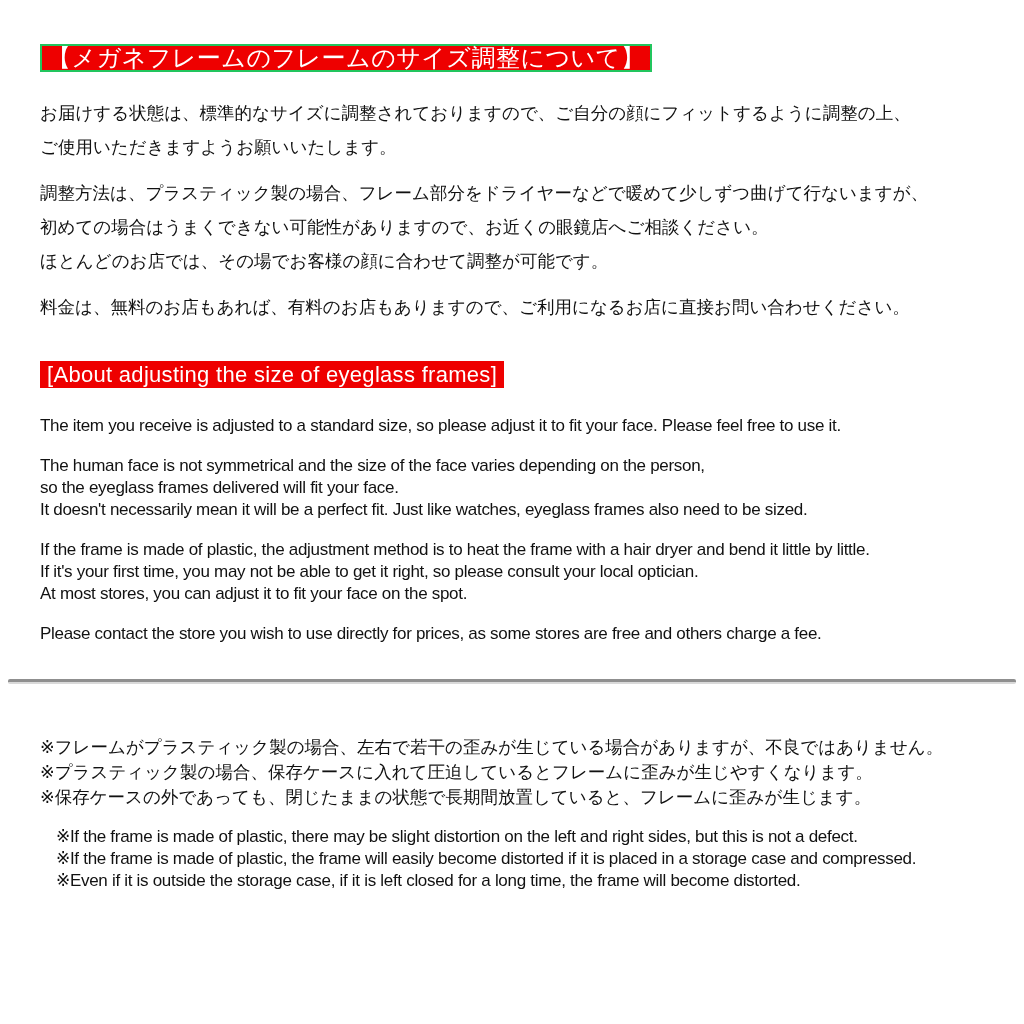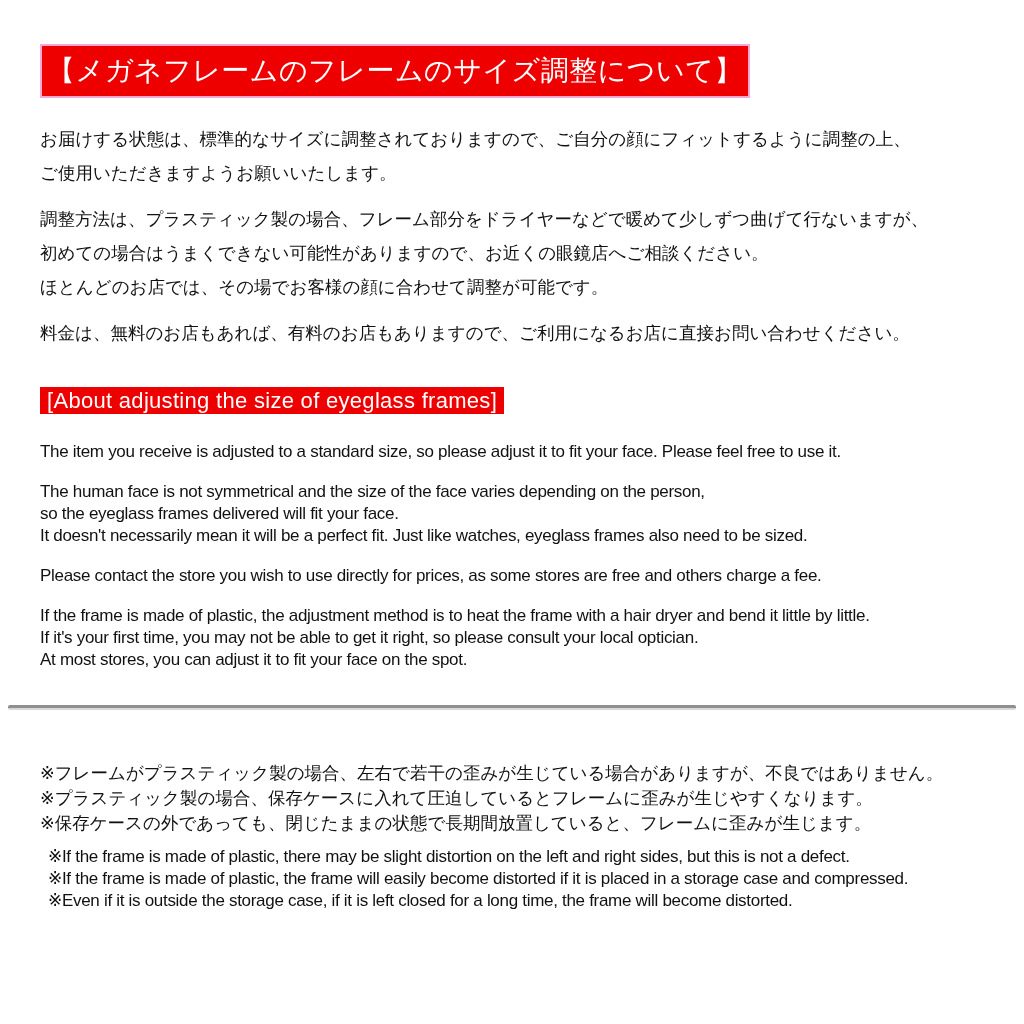--- a/index.html
+++ b/index.html
@@ -22,24 +22,24 @@
   }
   
   .banner {
     display: inline-block;
     margin: 0;
     background: #ee0000;
     color: #ffffff;
     font-weight: normal;
   }
   .banner-jp {
-    border: 2px solid #f9a8d4;
-    font-size: 28px;
+    border: 2px solid #22c55e;
+    font-size: 24px;
     line-height: 24px;
-    padding: 13px 5px;
+    padding: 0 5px;
     letter-spacing: 0.5px;
   }
   .banner-en {
     font-size: 22px;
     line-height: 25px;
     padding: 1px 7px;
     letter-spacing: 0.3px;
   }
   
   .jp-para {
@@ -69,21 +69,21 @@
     background: #8f8f8f;
     border-bottom: 2px solid #d9d9d9;
     border-radius: 2px;
     margin: 34px -30px 0 -32px;
   }
   .sec-dist-jp { margin-top: 51px; }
   .sec-dist-jp .banner { margin-bottom: 16px; }
   .sec-dist-jp .notes { margin: 0; font-size: 17.5px; line-height: 25px; }
   .sec-dist-en { margin-top: 10px; }
   .sec-dist-en .banner { margin-bottom: 18px; }
-  .sec-dist-en .notes { margin: 8px; font-size: 17px; line-height: 22px; letter-spacing: -0.3px; }
+  .sec-dist-en .notes { margin: 16px; font-size: 17px; line-height: 22px; letter-spacing: -0.3px; }
 </style>
 </head>
 <body>
 
 <div class="page">
 
   <section class="sec-size-jp">
     <h2 class="banner banner-jp">【メガネフレームのフレームのサイズ調整について】</h2>
     <p class="jp-para">お届けする状態は、標準的なサイズに調整されておりますので、ご自分の顔にフィットするように調整の上、
 ご使用いただきますようお願いいたします。</p>
@@ -92,24 +92,24 @@
 ほとんどのお店では、その場でお客様の顔に合わせて調整が可能です。</p>
     <p class="jp-para">料金は、無料のお店もあれば、有料のお店もありますので、ご利用になるお店に直接お問い合わせください。</p>
   </section>
 
   <section class="sec-size-en">
     <h2 class="banner banner-en">[About adjusting the size of eyeglass frames]</h2>
     <p class="en-para">The item you receive is adjusted to a standard size, so please adjust it to fit your face. Please feel free to use it.</p>
     <p class="en-para">The human face is not symmetrical and the size of the face varies depending on the person,
 so the eyeglass frames delivered will fit your face.
 It doesn't necessarily mean it will be a perfect fit. Just like watches, eyeglass frames also need to be sized.</p>
-    <p class="en-para">Please contact the store you wish to use directly for prices, as some stores are free and others charge a fee.</p>
     <p class="en-para">If the frame is made of plastic, the adjustment method is to heat the frame with a hair dryer and bend it little by little.
 If it's your first time, you may not be able to get it right, so please consult your local optician.
 At most stores, you can adjust it to fit your face on the spot.</p>
+    <p class="en-para">Please contact the store you wish to use directly for prices, as some stores are free and others charge a fee.</p>
   </section>
 
   <div class="divider"></div>
 
   <section class="sec-dist-jp">
     <p class="notes">※フレームがプラスティック製の場合、左右で若干の歪みが生じている場合がありますが、不良ではありません。
 ※プラスティック製の場合、保存ケースに入れて圧迫しているとフレームに歪みが生じやすくなります。
 ※保存ケースの外であっても、閉じたままの状態で長期間放置していると、フレームに歪みが生じます。</p>
   </section>
 

